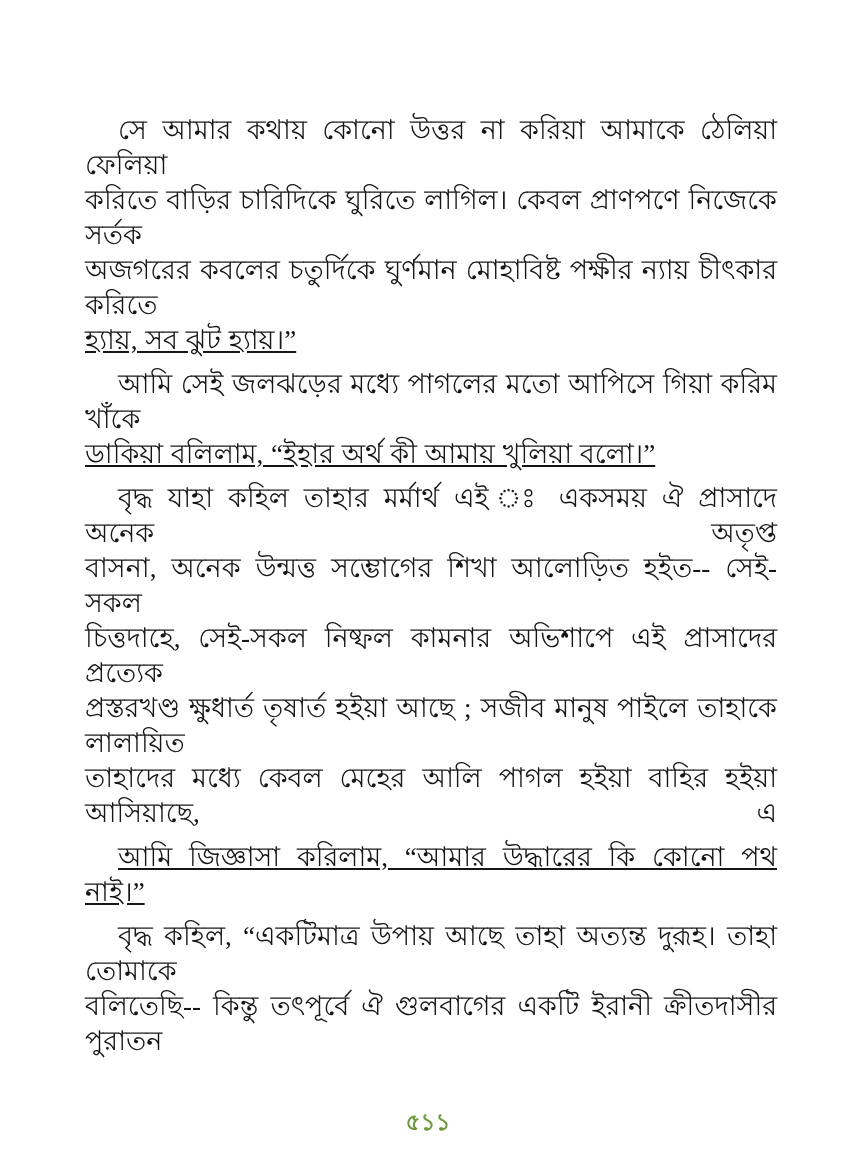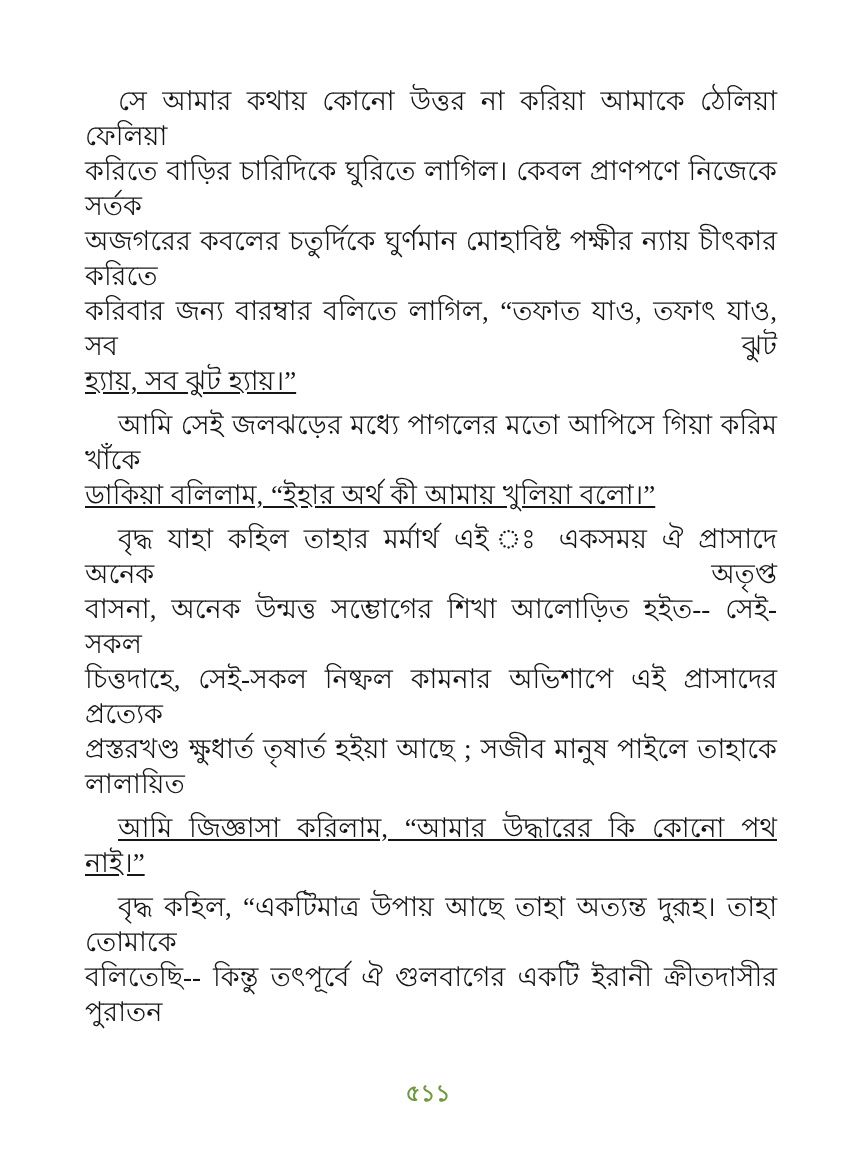--- a/index.html
+++ b/index.html
@@ -11,20 +11,21 @@
     height: 1169px;
     background: #ffffff;
     font-family: "Liberation Serif", "DejaVu Serif", serif;
     position: relative;
     overflow: hidden;
   }
   .page {
     position: absolute;
     inset: 0;
     background: #ffffff;
+    margin-top: 29px;
   }
   .text-block {
     position: absolute;
     left: 85px;
     top: 84px;
     width: 692px;
   }
   .paragraph {
     margin: 0 0 9px 0;
   }
@@ -59,32 +60,32 @@
 </style>
 </head>
 <body>
 
 <div class="page">
   <div class="text-block" id="text-block">
       <div class="paragraph">
         <div class="line line-first">সে আমার কথায় কোনো উত্তর না করিয়া আমাকে ঠেলিয়া ফেলিয়া</div>
         <div class="line">করিতে বাড়ির চারিদিকে ঘুরিতে লাগিল। কেবল প্রাণপণে নিজেকে সর্তক</div>
         <div class="line">অজগরের কবলের চতুর্দিকে ঘুর্ণমান মোহাবিষ্ট পক্ষীর ন্যায় চীৎকার করিতে</div>
-        <div class="line">করিবার জন্য বারম্বার বলিতে লাগিল, “তফাত যাও, তফাৎ যাও, সব ঝুট</div>
         <div class="line line-last">হ্যায়, সব ঝুট হ্যায়।”</div>
       </div>
       <div class="paragraph">
         <div class="line line-first">আমি সেই জলঝড়ের মধ্যে পাগলের মতো আপিসে গিয়া করিম খাঁকে</div>
         <div class="line line-last">ডাকিয়া বলিলাম, “ইহার অর্থ কী আমায় খুলিয়া বলো।”</div>
       </div>
       <div class="paragraph">
         <div class="line line-first">বৃদ্ধ যাহা কহিল তাহার মর্মার্থ এই ঃ একসময় ঐ প্রাসাদে অনেক অতৃপ্ত</div>
         <div class="line">বাসনা, অনেক উন্মত্ত সম্ভোগের শিখা আলোড়িত হইত-- সেই-সকল</div>
         <div class="line">চিত্তদাহে, সেই-সকল নিষ্ফল কামনার অভিশাপে এই প্রাসাদের প্রত্যেক</div>
         <div class="line">প্রস্তরখণ্ড ক্ষুধার্ত তৃষার্ত হইয়া আছে ; সজীব মানুষ পাইলে তাহাকে লালায়িত</div>
+        <div class="line">তাহাদের মধ্যে কেবল মেহের আলি পাগল হইয়া বাহির হইয়া আসিয়াছে, এ</div>
       </div>
       <div class="paragraph">
         <div class="line line-first line-last">আমি জিজ্ঞাসা করিলাম, “আমার উদ্ধারের কি কোনো পথ নাই।”</div>
       </div>
       <div class="paragraph">
         <div class="line line-first">বৃদ্ধ কহিল, “একটিমাত্র উপায় আছে তাহা অত্যন্ত দুরূহ। তাহা তোমাকে</div>
         <div class="line">বলিতেছি-- কিন্তু তৎপূর্বে ঐ গুলবাগের একটি ইরানী ক্রীতদাসীর পুরাতন</div>
       </div>
     </div>
   <div class="page-number">৫১১</div>

